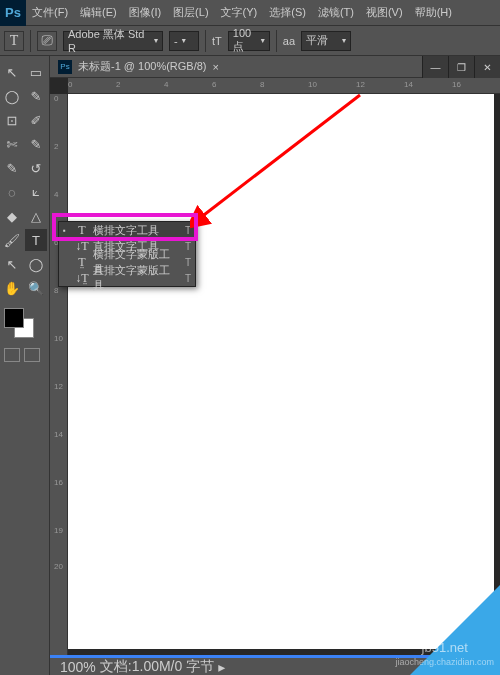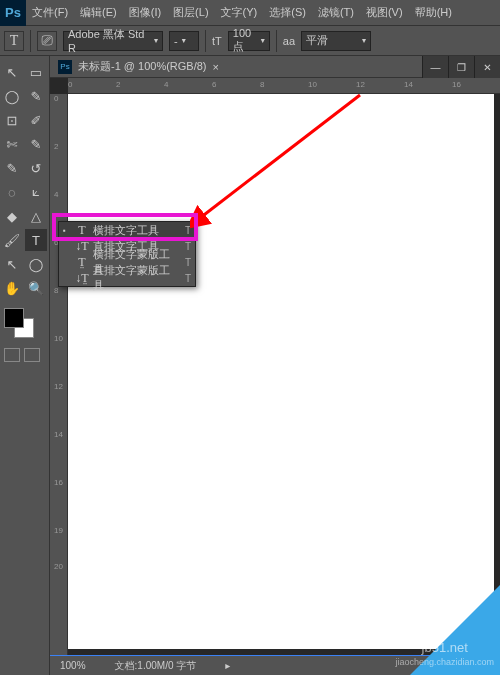--- a/index.html
+++ b/index.html
@@ -7,21 +7,21 @@
 .menubar { height: 26px; background: #535353; display: flex; align-items: center; border-bottom: 1px solid #333; }
 .ps-logo { width: 26px; height: 26px; background: #001d33; color: #4fa8d8; display: flex; align-items: center; justify-content: center; font-weight: bold; font-size: 13px; }
 .menu-item { padding: 12px 6px; color: #ccc; cursor: default; font-size: 11px; }
 .optbar { height: 30px; background: #535353; display: flex; align-items: center; gap: 6px; padding: 0 4px; border-bottom: 1px solid #333; }
 .tool-ind { width: 20px; height: 20px; display: flex; align-items: center; justify-content: center; border: 1px solid #333; font-family: serif; font-size: 14px; }
 .divider { width: 1px; height: 22px; background: #333; }
 .opt-select { background: #3a3a3a; border: 1px solid #222; color: #ccc; font-size: 11px; height: 20px; padding: 0 4px; display: flex; align-items: center; }
 .opt-select.font { width: 100px; }
 .opt-select.style { width: 30px; }
 .opt-select.size { width: 42px; }
-.opt-select.aa { width: 70px; justify-content: space-between; }
+.opt-select.aa { width: 50px; justify-content: space-between; }
 .chev { font-size: 8px; margin-left: 4px; }
 .workspace { display: flex; height: calc(675px - 56px); }
 .toolbar { width: 50px; background: #535353; border-right: 1px solid #333; padding-top: 4px; }
 .tool-row { display: flex; }
 .tool-btn { width: 22px; height: 22px; display: flex; align-items: center; justify-content: center; font-size: 13px; color: #ccc; cursor: default; position: relative; margin: 1px; }
 .tool-btn.active { background: #333; }
 .swatches { margin-top: 8px; position: relative; width: 40px; height: 34px; margin-left: 4px; }
 .sw-fg { width: 20px; height: 20px; background: #000; border: 1px solid #888; position: absolute; top: 0; left: 0; }
 .sw-bg { width: 20px; height: 20px; background: #fff; border: 1px solid #888; position: absolute; top: 10px; left: 10px; }
 .mode-row { display: flex; gap: 4px; margin: 6px 0 0 4px; }
@@ -39,21 +39,21 @@
 .canvas { position: absolute; top: 16px; left: 18px; right: 6px; bottom: 6px; background: #fff; }
 .flyout { position: absolute; top: 221px; left: 58px; width: 138px; background: #535353; border: 1px solid #222; box-shadow: 2px 2px 6px rgba(0,0,0,0.5); z-index: 10; }
 .flyout-item { display: flex; align-items: center; height: 16px; padding: 0 4px; font-size: 11px; color: #ccc; gap: 4px; }
 .flyout-item.active { background: #404040; }
 .fly-check { width: 8px; font-size: 8px; }
 .fly-icon { width: 14px; font-family: serif; font-size: 12px; text-align: center; }
 .fly-label { flex: 1; }
 .fly-key { font-size: 10px; color: #aaa; }
 .highlight-box { position: absolute; top: 213px; left: 52px; width: 146px; height: 28px; border: 4px solid #e815d2; z-index: 20; pointer-events: none; }
 .arrow-svg { position: absolute; top: 90px; left: 190px; z-index: 15; pointer-events: none; }
-.statusbar { height: 20px; background: #535353; border-top: 1px solid #3b82f6; display: flex; align-items: center; font-size: 10px; padding: 0 10px; gap: 29px; }
+.statusbar { height: 20px; background: #535353; border-top: 3px solid #3b82f6; display: flex; align-items: center; font-size: 14px; padding: 0 10px; gap: 4px; }
 .watermark-tri { position: absolute; bottom: 0; right: 0; width: 0; height: 0; border-left: 90px solid transparent; border-bottom: 90px solid #3aa8e8; z-index: 5; }
 .watermark-txt { position: absolute; bottom: 6px; right: 6px; color: rgba(255,255,255,0.6); font-size: 13px; z-index: 6; text-align: center; line-height: 1.3; }
 .watermark-txt .small { font-size: 9px; color: rgba(255,255,255,0.5); }
 </style>
 </head>
 <body>
 
 <div class="menubar">
   <div class="ps-logo">Ps</div>
   <div class="menu-item">文件(F)</div>

